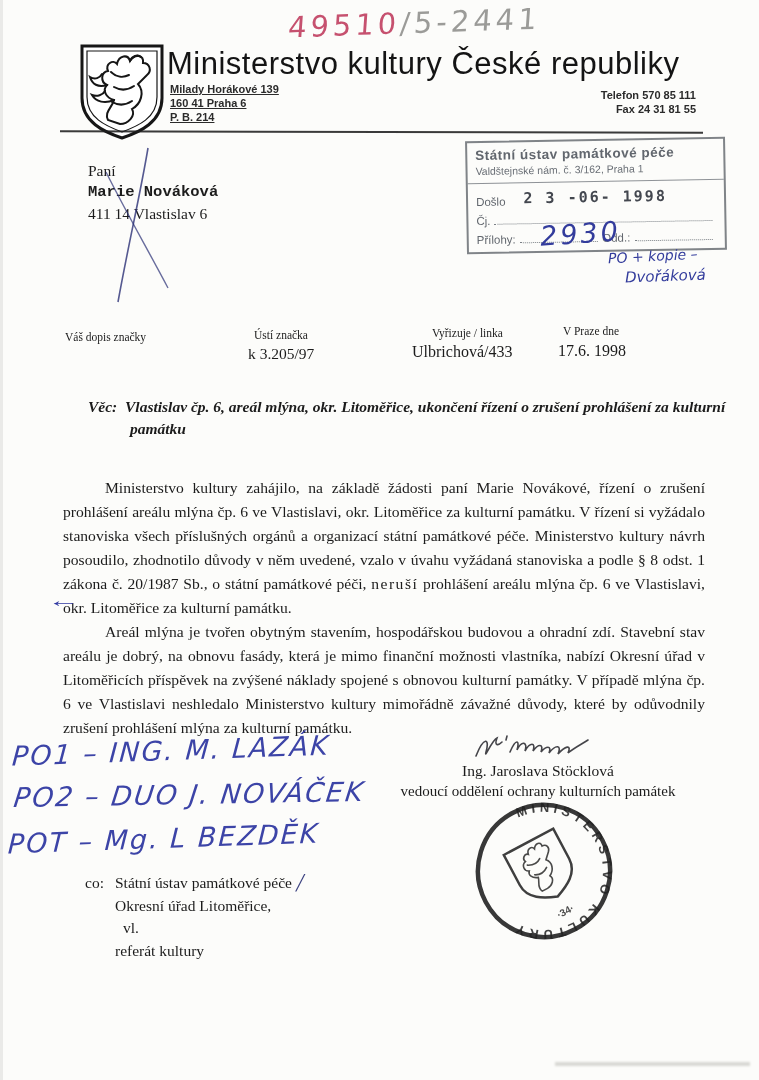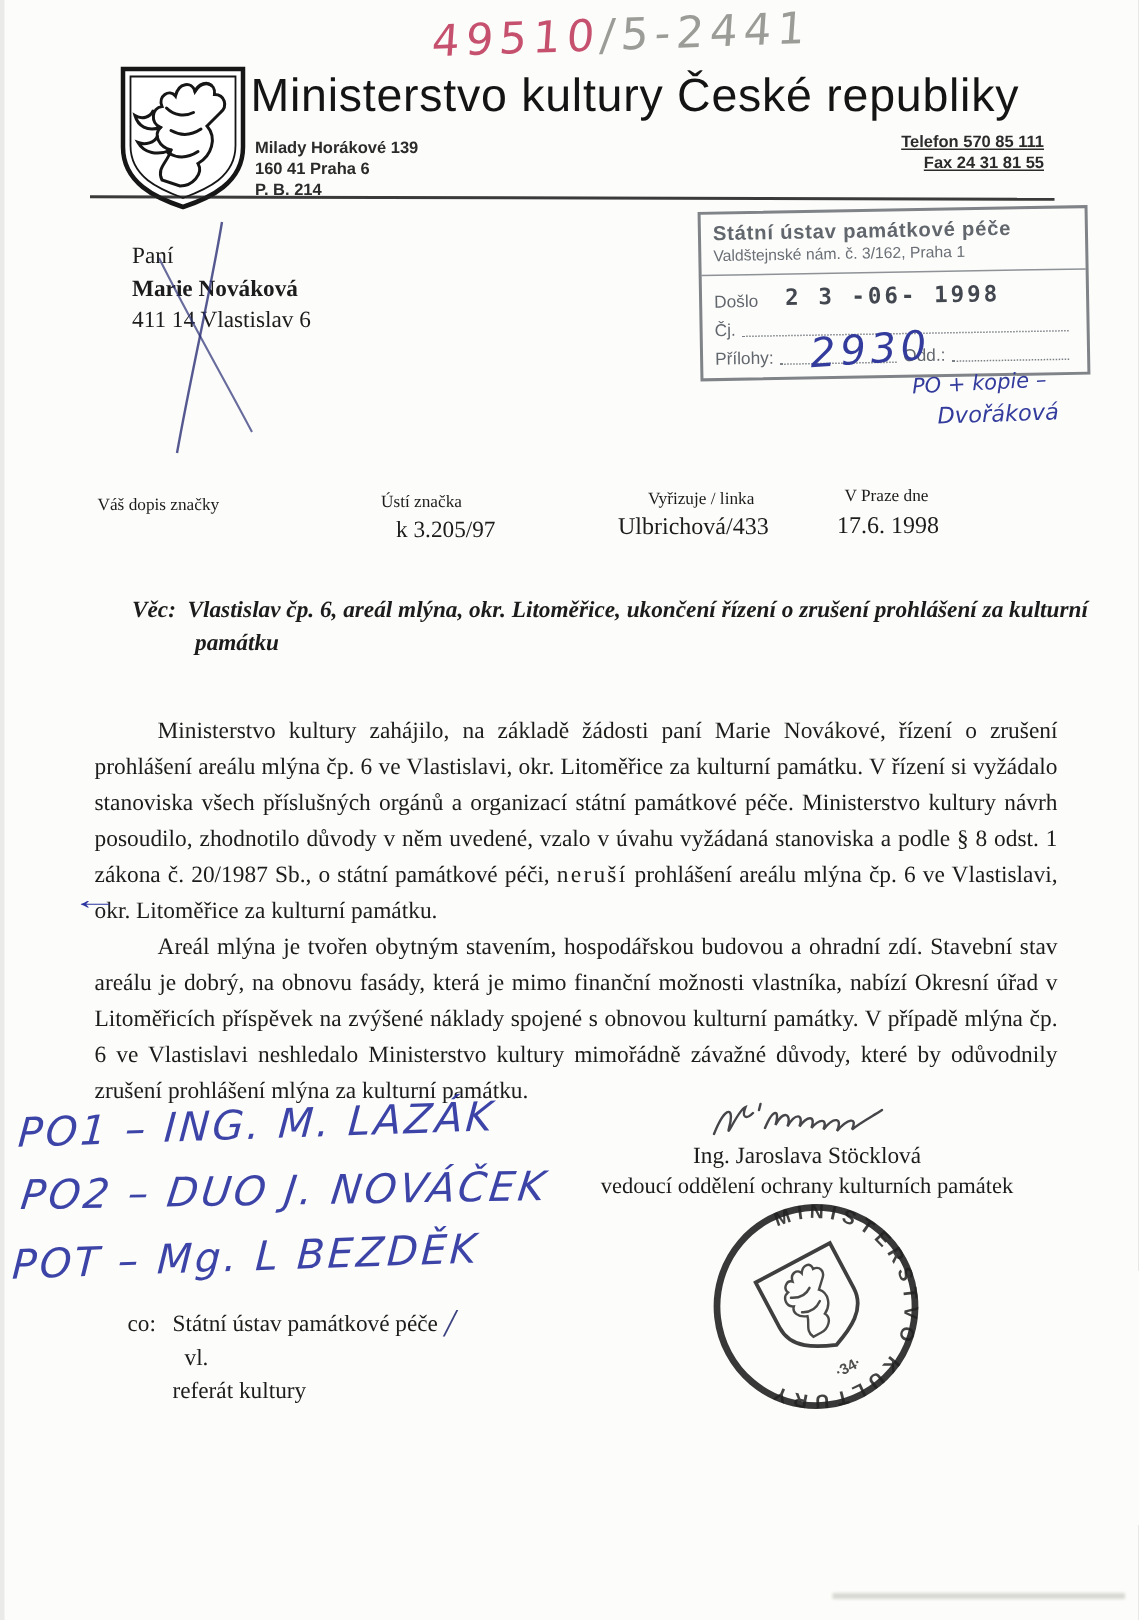--- a/index.html
+++ b/index.html
@@ -11,25 +11,25 @@
   .abs{position:absolute;}
   
   .hw-top{font-family:"DejaVu Sans",sans-serif; font-size:29px; letter-spacing:4px;
           transform:rotate(-2deg) skewX(-6deg); white-space:nowrap;}
   .hw-top .red{color:#c6516f;}
   .hw-top .pencil{color:#9b9b98;}
   .masthead-title{font-family:"Liberation Sans",sans-serif; font-size:31px; color:#141414;
           white-space:nowrap; letter-spacing:0.5px;}
   .masthead-small{font-family:"Liberation Sans",sans-serif; font-size:11px; font-weight:bold;
           color:#2b2b2b; line-height:14px;}
-  .masthead-right{text-align:right;text-decoration:underline;}
+  .masthead-right{text-align:right;}
   .rule{height:2px; background:#1f1f1f; opacity:.88; transform:rotate(.15deg);}
   
   .recipient{font-size:15.5px; line-height:21.5px;}
-  .recipient .bold{font-weight:bold;}
+  .recipient .bold{font-weight:bold;font-family:Liberation Mono, monospace;}
   
   .stampbox{
     width:240px; border:2px solid rgba(96,101,108,.8); transform:rotate(-1deg);
     color:#5d6268; background:rgba(255,255,255,.0); padding:5px 8px 6px 8px;
     font-family:"Liberation Sans",sans-serif;
   }
   .stampbox .org{font-size:13.5px; font-weight:bold; letter-spacing:.5px; color:#62676e;}
   .stampbox .orgaddr{font-size:10.5px; margin-top:2px; color:#6a6f76;}
   .stampbox .divider{border-top:1.5px solid rgba(96,101,108,.7); margin:6px -8px 6px -8px;}
   .srow{display:flex; align-items:flex-end; font-size:11.5px; margin-top:6px; color:#62676e;}
@@ -78,21 +78,21 @@
       <path d="M33,30 C38,35 45,36 51,33"></path>
       <path d="M36,45 C43,49 50,48 56,44"></path>
       <path d="M34,60 C41,64 48,63 54,59"></path>
       <path d="M29,43 C20,46 14,42 12,35 C17,38 22,36 24,32"></path>
       <path d="M36,58 C27,62 18,60 14,53 C19,55 25,53 27,49"></path>
       <path d="M52,19 C54,14 60,12 63,15"></path>
     </g>
   </svg>
 
   <div class="abs masthead-title" style="left:167px; top:46px;">Ministerstvo kultury České republiky</div>
-  <div class="abs masthead-small" style="left:170px; top:92px;">
+  <div class="abs masthead-small" style="left:170px; top:82px;text-decoration:underline;">
     <div>Milady Horákové 139</div>
     <div>160 41 Praha 6</div>
     <div>P. B. 214</div>
   </div>
   <div class="abs masthead-small masthead-right" style="right:63px; top:88px;">
     <div>Telefon 570 85 111</div>
     <div>Fax 24 31 81 55</div>
   </div>
   <div class="abs rule" style="left:60px; top:131px; width:643px;"></div>
 
@@ -126,21 +126,21 @@
       <span class="dots"></span>
     </div>
   </div>
 
   <div class="abs hw-blue" style="left:540px; top:218px; font-size:27px; transform:rotate(-4deg); letter-spacing:3px;">2930</div>
   <div class="abs hw-blue" style="left:608px; top:248px; font-size:14px; transform:rotate(-3deg);">PO + kopie –</div>
   <div class="abs hw-blue" style="left:625px; top:267px; font-size:15px; transform:rotate(-2deg);">Dvořáková</div>
 
   <div class="abs ref-label" style="left:65px; top:331px;">Váš dopis značky</div>
   <div class="abs ref-label" style="left:254px; top:329px;">Ústí značka</div>
-  <div class="abs ref-value" style="left:264px; top:345px;">k 3.205/97</div>
+  <div class="abs ref-value" style="left:248px; top:345px;">k 3.205/97</div>
   <div class="abs ref-label" style="left:432px; top:327px;">Vyřizuje / linka</div>
   <div class="abs ref-value" style="left:412px; top:343px; font-size:16px;">Ulbrichová/433</div>
   <div class="abs ref-label" style="left:563px; top:325px;">V Praze dne</div>
   <div class="abs ref-value" style="left:558px; top:342px; font-size:16px;">17.6. 1998</div>
 
   <div class="abs subject" style="left:88px; top:396px;">
     <span>Věc:</span>&nbsp;
     <span>Vlastislav čp. 6, areál mlýna, okr. Litoměřice, ukončení řízení o zrušení prohlášení za kulturní památku</span>
   </div>
 
@@ -174,20 +174,21 @@
       <path d="M63,62 C68,65 73,65 77,62"></path>
       <path d="M65,74 C70,77 75,76 79,73"></path>
     </g>
     <text x="75" y="124" text-anchor="middle" font-family="Liberation Sans, sans-serif" font-size="10" font-weight="bold" fill="#222" opacity=".8">·34·</text>
   </svg>
 
   <div class="abs cc" style="left:85px; top:872px; position:absolute;">
     <div style="position:relative; padding-left:30px;">
       <span class="label">co:</span>
       <div><span>Státní ústav památkové péče</span> <span class="checkmark">╱</span></div>
+      <div>Okresní úřad Litoměřice,</div>
       <div style="padding-left:8px;">vl.</div>
       <div>referát kultury</div>
     </div>
   </div>
 
   <div class="abs smudge" style="left:555px; top:1062px; width:195px; height:4px;"></div>
   <div class="abs edge" style="left:0; top:0; width:3px; height:1080px;"></div>
 
 </div>
 

